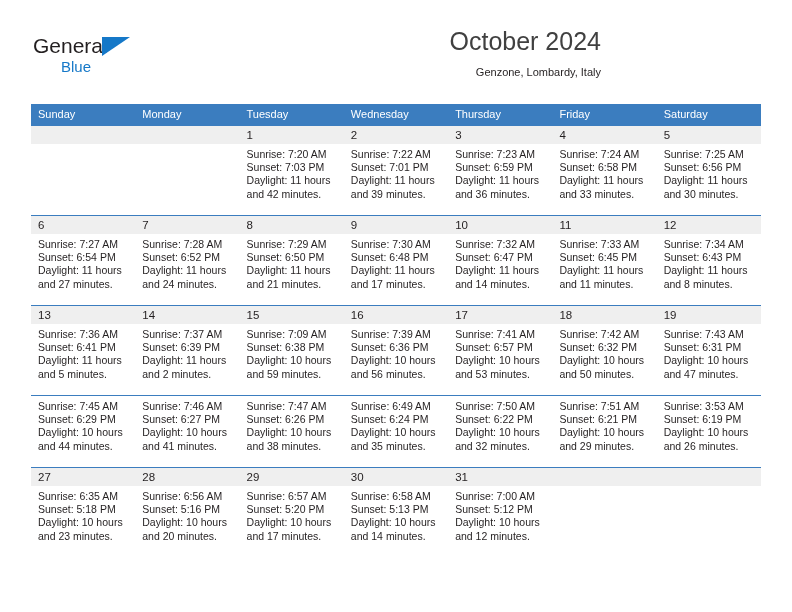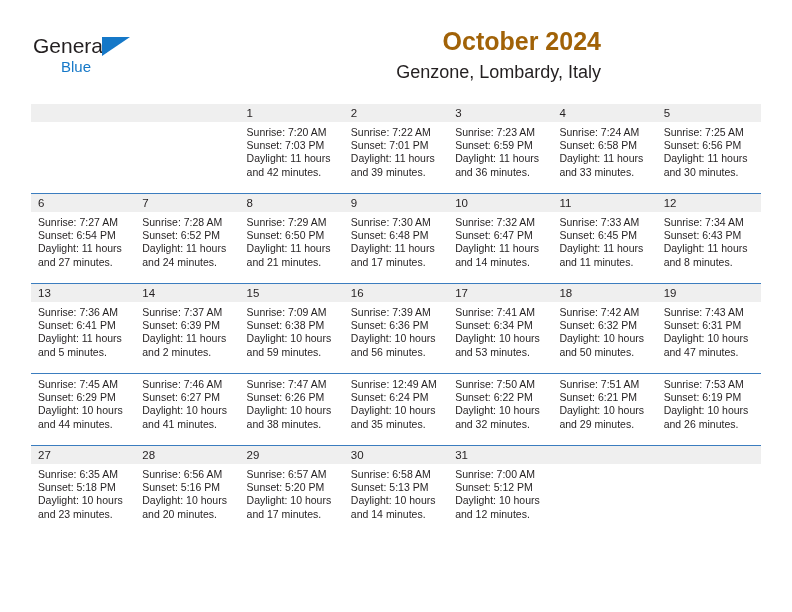--- a/index.html
+++ b/index.html
@@ -64,28 +64,28 @@
   }
 
   .title-block {
     position: absolute;
     right: 0;
     top: 0;
     text-align: right;
   }
   .cal-title {
     font-size: 25px;
-    color: #a16207;
+    color: #404040;
     line-height: 30px;
-    font-weight: bold;
+    font-weight: normal;
     margin: 0;
     white-space: nowrap;
   }
   .cal-sub {
-    font-size: 18px;
+    font-size: 11px;
     color: #231f20;
     line-height: 18px;
     margin: 7px 0 0 0;
     white-space: nowrap;
   }
 
   
   .calendar {
     position: absolute;
     left: 31px;
@@ -162,20 +162,29 @@
 
     <div class="title-block">
       <h1 class="cal-title">October 2024</h1>
       <div class="cal-sub">Genzone, Lombardy, Italy</div>
     </div>
 
   </div>
 
   <div class="calendar">
 
+    <div class="weekdays">
+      <div class="weekday">Sunday</div>
+      <div class="weekday">Monday</div>
+      <div class="weekday">Tuesday</div>
+      <div class="weekday">Wednesday</div>
+      <div class="weekday">Thursday</div>
+      <div class="weekday">Friday</div>
+      <div class="weekday">Saturday</div>
+    </div>
 
     <div class="week">
       <div class="week-numbers">
         <div class="daynum"></div>
         <div class="daynum"></div>
         <div class="daynum">1</div>
         <div class="daynum">2</div>
         <div class="daynum">3</div>
         <div class="daynum">4</div>
         <div class="daynum">5</div>
@@ -312,21 +321,21 @@
           <div class="line">and 59 minutes.</div>
         </div>
         <div class="daybody">
           <div class="line">Sunrise: 7:39 AM</div>
           <div class="line">Sunset: 6:36 PM</div>
           <div class="line">Daylight: 10 hours</div>
           <div class="line">and 56 minutes.</div>
         </div>
         <div class="daybody">
           <div class="line">Sunrise: 7:41 AM</div>
-          <div class="line">Sunset: 6:34 PM</div>
+          <div class="line">Sunset: 6:57 PM</div>
           <div class="line">Daylight: 10 hours</div>
           <div class="line">and 53 minutes.</div>
         </div>
         <div class="daybody">
           <div class="line">Sunrise: 7:42 AM</div>
           <div class="line">Sunset: 6:32 PM</div>
           <div class="line">Daylight: 10 hours</div>
           <div class="line">and 50 minutes.</div>
         </div>
         <div class="daybody">
@@ -352,39 +361,39 @@
           <div class="line">Daylight: 10 hours</div>
           <div class="line">and 41 minutes.</div>
         </div>
         <div class="daybody">
           <div class="line">Sunrise: 7:47 AM</div>
           <div class="line">Sunset: 6:26 PM</div>
           <div class="line">Daylight: 10 hours</div>
           <div class="line">and 38 minutes.</div>
         </div>
         <div class="daybody">
-          <div class="line">Sunrise: 12:49 AM</div>
+          <div class="line">Sunrise: 6:49 AM</div>
           <div class="line">Sunset: 6:24 PM</div>
           <div class="line">Daylight: 10 hours</div>
           <div class="line">and 35 minutes.</div>
         </div>
         <div class="daybody">
           <div class="line">Sunrise: 7:50 AM</div>
           <div class="line">Sunset: 6:22 PM</div>
           <div class="line">Daylight: 10 hours</div>
           <div class="line">and 32 minutes.</div>
         </div>
         <div class="daybody">
           <div class="line">Sunrise: 7:51 AM</div>
           <div class="line">Sunset: 6:21 PM</div>
           <div class="line">Daylight: 10 hours</div>
           <div class="line">and 29 minutes.</div>
         </div>
         <div class="daybody">
-          <div class="line">Sunrise: 7:53 AM</div>
+          <div class="line">Sunrise: 3:53 AM</div>
           <div class="line">Sunset: 6:19 PM</div>
           <div class="line">Daylight: 10 hours</div>
           <div class="line">and 26 minutes.</div>
         </div>
       </div>
     </div>
 
     <div class="week">
       <div class="week-numbers">
         <div class="daynum">27</div>

